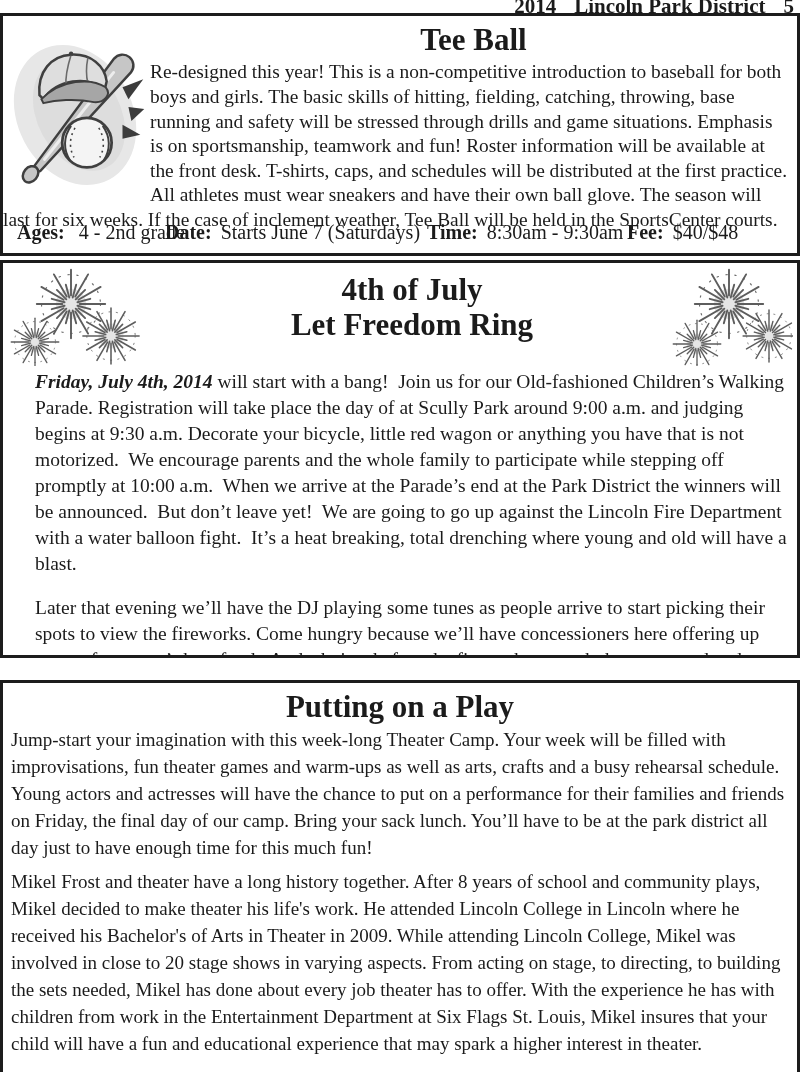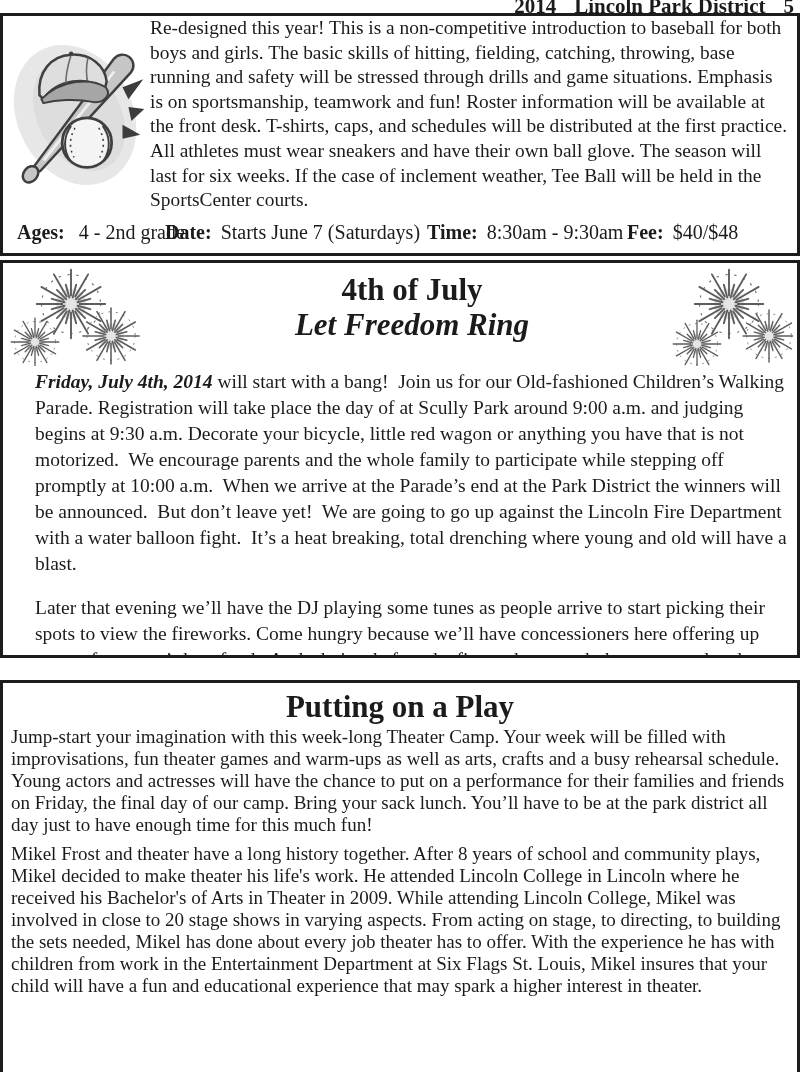--- a/index.html
+++ b/index.html
@@ -34,29 +34,29 @@
   .pair b { font-weight:bold; }
   .pair .v { margin-left:9px; }
   .tee-info .v1 .v { margin-left:14px; }
   .tw1{width:148px}.tw2{width:262px}.tw3{width:200px}
 
   
   .fw { position:absolute; top:3px; width:136px; height:100px; }
   .fw.left  { left:4px; }
   .fw.right { right:4px; }
   #sec-july .titles { margin-top:9px; }
-  .sub { font-style:italic; }
+  .sub { }
   .para { font-size:19.5px; line-height:26px; padding:0 8px; white-space:pre-wrap; }
   #sec-july .para.first  { margin-top:26px; }
   #sec-july .para.second { margin-top:18px; }
   .lead { font-weight:bold; font-style:italic;text-align:center; }
 
   
   #sec-play .sec-title { margin-top:6px; }
-  #sec-play .para { font-size:19px; line-height:22px; }
+  #sec-play .para { font-size:19px; line-height:27px; }
   #sec-play .para.first  { margin-top:2px; }
   #sec-play .para.second { margin-top:7px; }
   .masks { position:absolute; right:6px; bottom:4px; width:130px; height:98px; }
   .play-info { position:absolute; left:8px; bottom:7px; right:150px; font-size:19.5px; }
   .play-info .row2 { margin-top:1px; }
   .pw1{width:160px}.pw2{width:157px}.pw3{width:213px}
 
   .svgdefs { position:absolute; width:0; height:0; }
 </style>
 </head>
@@ -108,20 +108,21 @@
     <path d="M62 105 C56 115 56 126 61 135" fill="none" stroke="#3f3f3f" stroke-width="1.6" stroke-dasharray="2 4"></path>
     <path d="M90 103 C98 114 98 127 91 138" fill="none" stroke="#3f3f3f" stroke-width="2"></path>
     <path d="M86 105 C92 115 92 126 87 135" fill="none" stroke="#3f3f3f" stroke-width="1.6" stroke-dasharray="2 4"></path>
     <path d="M26 72 C24 48 38 32 58 31 C78 30 92 42 94 58 L92 66 C74 52 44 56 30 76 Z" fill="#dedede" stroke="#3f3f3f" stroke-width="2.5"></path>
     <path d="M58 31 C54 44 52 54 53 62" fill="none" stroke="#6a6a6a" stroke-width="1.6"></path>
     <path d="M75 34 C73 44 73 52 75 60" fill="none" stroke="#6a6a6a" stroke-width="1.6"></path>
     <circle cx="58" cy="30" r="2.2" fill="#3f3f3f"></circle>
     <path d="M28 76 C48 56 78 54 93 64 C99 71 92 80 81 79 C62 75 42 77 30 80 Z" fill="#a6a6a6" stroke="#3f3f3f" stroke-width="2"></path>
   </svg>
 
+  <div class="sec-title">Tee Ball</div>
   <p class="tee-body">Re-designed this year! This is a non-competitive introduction to baseball for both boys and girls. The basic skills of hitting, fielding, catching, throwing, base running and safety will be stressed through drills and game situations. Emphasis is on sportsmanship, teamwork and fun! Roster information will be available at the front desk. T-shirts, caps, and schedules will be distributed at the first practice. All athletes must wear sneakers and have their own ball glove. The season will last for six weeks. If the case of inclement weather, Tee Ball will be held in the SportsCenter courts.</p>
 
   <div class="tee-info info-row">
     <span class="pair tw1 v1"><b>Ages:</b><span class="v">4 - 2nd grade</span></span>
     <span class="pair tw2"><b>Date:</b><span class="v">Starts June 7 (Saturdays)</span></span>
     <span class="pair tw3"><b>Time:</b><span class="v">8:30am - 9:30am</span></span>
     <span class="pair"><b>Fee:</b><span class="v">$40/$48</span></span>
   </div>
 </div>
 

